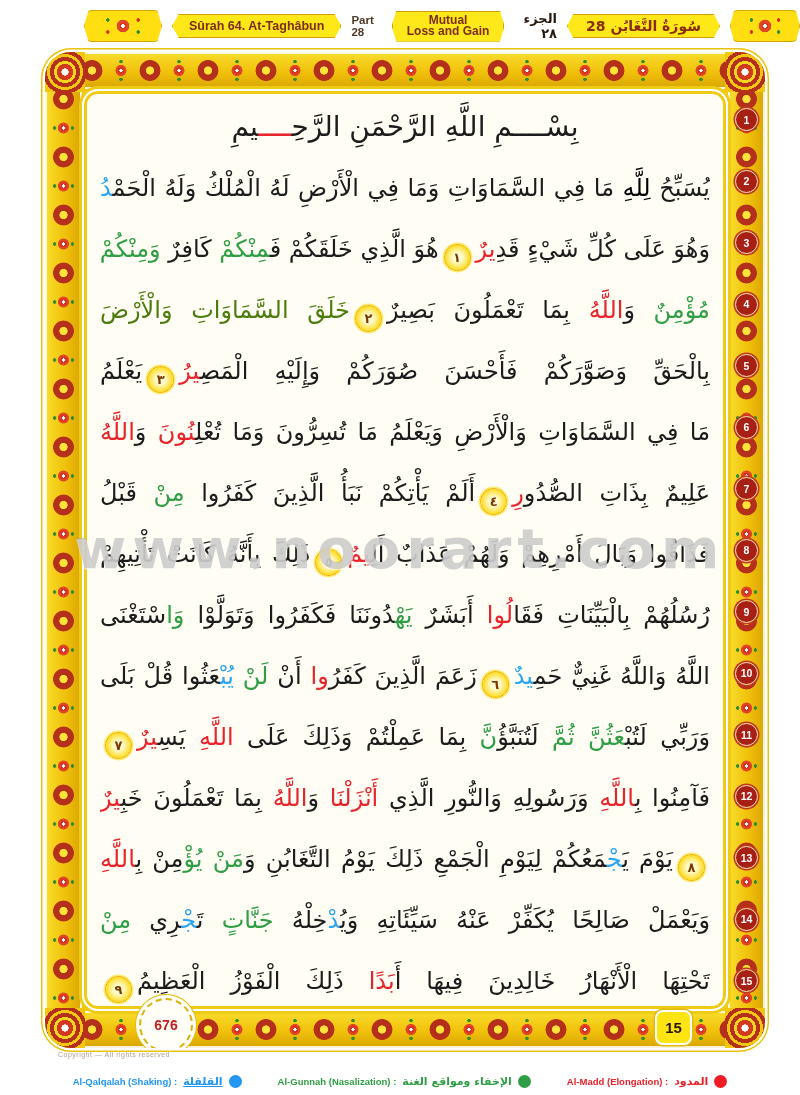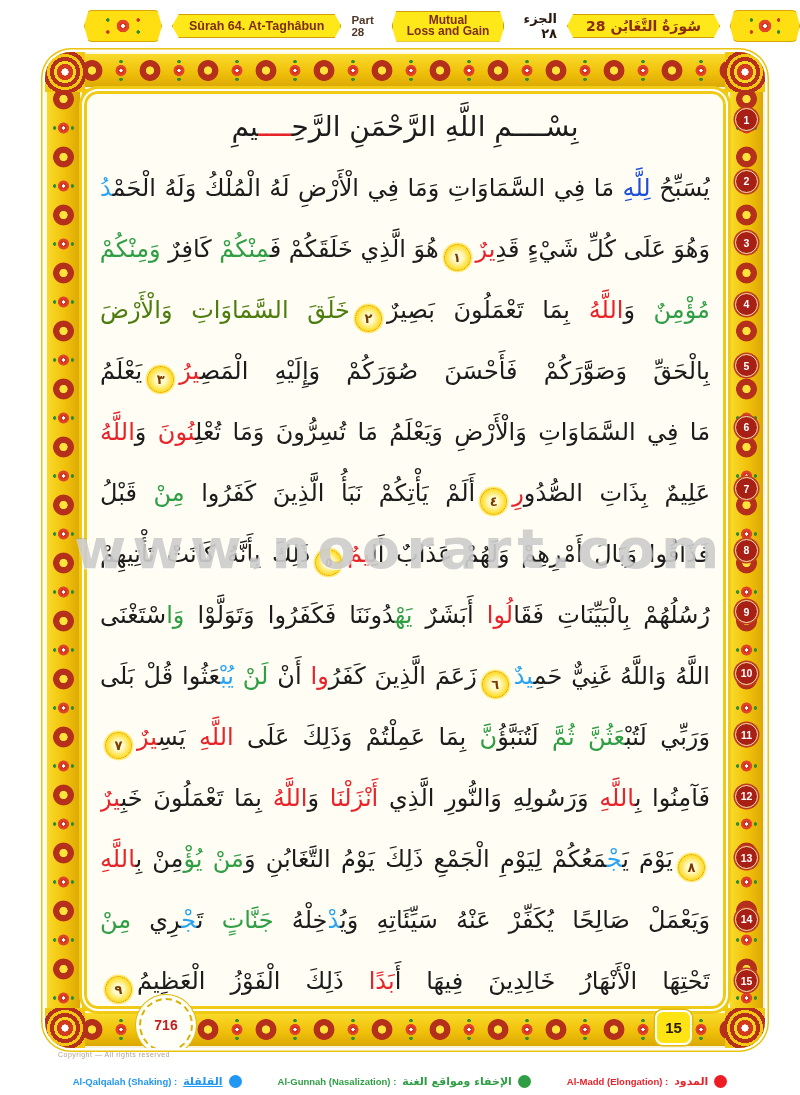--- a/index.html
+++ b/index.html
@@ -155,37 +155,37 @@
         <div class="lnum">10</div>
         <div class="lnum">11</div>
         <div class="lnum">12</div>
         <div class="lnum">13</div>
         <div class="lnum">14</div>
         <div class="lnum">15</div>
       </div>
 
     <div class="inner qtext">
       <div class="bismillah"><span style="color: rgb(28, 28, 28);">بِسْــــمِ اللَّهِ الرَّحْمَنِ الرَّحِ</span><span style="color: rgb(232, 35, 42);">ــــ</span><span style="color: rgb(28, 28, 28);">يمِ</span></div>
-      <div class="qline"><span style="color: rgb(28, 28, 28);">يُسَبِّحُ </span><span style="color: #1d4ed8;">لِلَّهِ</span><span style="color: rgb(28, 28, 28);"> مَا فِي السَّمَاوَاتِ وَمَا فِي الْأَرْضِ لَهُ الْمُلْكُ وَلَهُ الْحَمْ</span><span style="color: rgb(41, 163, 243);">دُ</span></div>
+      <div class="qline"><span style="color: rgb(28, 28, 28);">يُسَبِّحُ </span><span style="color: #000000;">لِلَّهِ</span><span style="color: rgb(28, 28, 28);"> مَا فِي السَّمَاوَاتِ وَمَا فِي الْأَرْضِ لَهُ الْمُلْكُ وَلَهُ الْحَمْ</span><span style="color: rgb(41, 163, 243);">دُ</span></div>
       <div class="qline"><span style="color: rgb(28, 28, 28);">وَهُوَ عَلَى كُلِّ شَيْءٍ قَدِ</span><span style="color: rgb(232, 35, 42);">يرٌ</span><span class="ayah">١</span><span style="color: rgb(28, 28, 28);">هُوَ الَّذِي خَلَقَكُمْ فَ</span><span style="color: rgb(47, 158, 68);">مِنْكُمْ</span><span style="color: rgb(28, 28, 28);"> كَافِرٌ </span><span style="color: rgb(47, 158, 68);">وَمِنْكُمْ</span></div>
       <div class="qline"><span style="color: rgb(47, 158, 68);">مُؤْمِنٌ</span><span style="color: rgb(28, 28, 28);"> وَ</span><span style="color: rgb(232, 35, 42);">اللَّهُ</span><span style="color: rgb(28, 28, 28);"> بِمَا تَعْمَلُونَ بَصِيرٌ</span><span class="ayah">٢</span><span style="color: #4d7c0f;">خَلَقَ السَّمَاوَاتِ وَالْأَرْضَ</span></div>
       <div class="qline"><span style="color: rgb(28, 28, 28);">بِالْحَقِّ وَصَوَّرَكُمْ فَأَحْسَنَ صُوَرَكُمْ وَإِلَيْهِ الْمَصِ</span><span style="color: rgb(232, 35, 42);">يرُ</span><span class="ayah">٣</span><span style="color: rgb(28, 28, 28);">يَعْلَمُ</span></div>
       <div class="qline"><span style="color: rgb(28, 28, 28);">مَا فِي السَّمَاوَاتِ وَالْأَرْضِ وَيَعْلَمُ مَا تُسِرُّونَ وَمَا تُعْلِ</span><span style="color: rgb(232, 35, 42);">نُونَ</span><span style="color: rgb(28, 28, 28);"> وَ</span><span style="color: rgb(232, 35, 42);">اللَّهُ</span></div>
       <div class="qline"><span style="color: rgb(28, 28, 28);">عَلِيمٌ بِذَاتِ الصُّدُو</span><span style="color: rgb(232, 35, 42);">رِ</span><span class="ayah">٤</span><span style="color: rgb(28, 28, 28);">أَلَمْ يَأْتِكُمْ نَبَأُ الَّذِينَ كَفَرُوا </span><span style="color: rgb(47, 158, 68);">مِنْ</span><span style="color: rgb(28, 28, 28);"> قَبْلُ</span></div>
       <div class="qline"><span style="color: rgb(28, 28, 28);">فَذَاقُوا وَبَالَ أَمْرِهِمْ وَلَهُمْ عَذَابٌ أَلِ</span><span style="color: rgb(232, 35, 42);">يمٌ</span><span class="ayah">٥</span><span style="color: rgb(28, 28, 28);">ذَلِكَ بِأَنَّهُ كَانَتْ تَأْتِيهِمْ</span></div>
       <div class="qline"><span style="color: rgb(28, 28, 28);">رُسُلُهُمْ بِالْبَيِّنَاتِ فَقَا</span><span style="color: rgb(232, 35, 42);">لُوا</span><span style="color: rgb(28, 28, 28);"> أَبَشَرٌ </span><span style="color: rgb(47, 158, 68);">يَهْ</span><span style="color: rgb(28, 28, 28);">دُونَنَا فَكَفَرُوا وَتَوَلَّوْا </span><span style="color: rgb(47, 158, 68);">وَا</span><span style="color: rgb(28, 28, 28);">سْتَغْنَى</span></div>
       <div class="qline"><span style="color: rgb(28, 28, 28);">اللَّهُ وَاللَّهُ غَنِيٌّ حَمِ</span><span style="color: rgb(41, 163, 243);">يدٌ</span><span class="ayah">٦</span><span style="color: rgb(28, 28, 28);">زَعَمَ الَّذِينَ كَفَرُ</span><span style="color: rgb(232, 35, 42);">وا</span><span style="color: rgb(28, 28, 28);"> أَنْ </span><span style="color: rgb(47, 158, 68);">لَنْ</span><span style="color: rgb(41, 163, 243);"> يُبْ</span><span style="color: rgb(28, 28, 28);">عَثُوا قُلْ بَلَى</span></div>
       <div class="qline"><span style="color: rgb(28, 28, 28);">وَرَبِّي لَتُبْ</span><span style="color: rgb(47, 158, 68);">عَثُنَّ</span><span style="color: rgb(47, 158, 68);"> ثُمَّ</span><span style="color: rgb(28, 28, 28);"> لَتُنَبَّؤُ</span><span style="color: rgb(47, 158, 68);">نَّ</span><span style="color: rgb(28, 28, 28);"> بِمَا عَمِلْتُمْ وَذَلِكَ عَلَى </span><span style="color: rgb(232, 35, 42);">اللَّهِ</span><span style="color: rgb(28, 28, 28);"> يَسِ</span><span style="color: rgb(232, 35, 42);">يرٌ</span><span class="ayah">٧</span></div>
       <div class="qline"><span style="color: rgb(28, 28, 28);">فَآمِنُوا بِ</span><span style="color: rgb(232, 35, 42);">اللَّهِ</span><span style="color: rgb(28, 28, 28);"> وَرَسُولِهِ وَالنُّورِ الَّذِي </span><span style="color: rgb(232, 35, 42);">أَنْزَلْنَا</span><span style="color: rgb(28, 28, 28);"> وَ</span><span style="color: rgb(232, 35, 42);">اللَّهُ</span><span style="color: rgb(28, 28, 28);"> بِمَا تَعْمَلُونَ خَبِ</span><span style="color: rgb(232, 35, 42);">يرٌ</span></div>
       <div class="qline"><span class="ayah">٨</span><span style="color: rgb(28, 28, 28);">يَوْمَ يَ</span><span style="color: rgb(41, 163, 243);">جْ</span><span style="color: rgb(28, 28, 28);">مَعُكُمْ لِيَوْمِ الْجَمْعِ ذَلِكَ يَوْمُ التَّغَابُنِ وَ</span><span style="color: rgb(47, 158, 68);">مَنْ يُؤْ</span><span style="color: rgb(28, 28, 28);">مِنْ بِ</span><span style="color: rgb(232, 35, 42);">اللَّهِ</span></div>
       <div class="qline"><span style="color: rgb(28, 28, 28);">وَيَعْمَلْ صَالِحًا يُكَفِّرْ عَنْهُ سَيِّئَاتِهِ وَيُ</span><span style="color: rgb(41, 163, 243);">دْ</span><span style="color: rgb(28, 28, 28);">خِلْهُ </span><span style="color: rgb(47, 158, 68);">جَنَّاتٍ</span><span style="color: rgb(28, 28, 28);"> تَ</span><span style="color: rgb(41, 163, 243);">جْ</span><span style="color: rgb(28, 28, 28);">رِي </span><span style="color: rgb(47, 158, 68);">مِنْ</span></div>
       <div class="qline"><span style="color: rgb(28, 28, 28);">تَحْتِهَا الْأَنْهَارُ خَالِدِينَ فِيهَا أَ</span><span style="color: rgb(232, 35, 42);">بَدًا</span><span style="color: rgb(28, 28, 28);"> ذَلِكَ الْفَوْزُ الْعَظِيمُ</span><span class="ayah">٩</span></div>
     </div>
 
-    <div class="badge-556">716</div>
+    <div class="badge-556">676</div>
     <div class="badge-15">15</div>
   </div>
 
   <div class="watermark">www.noorart.com</div>
 
   <div class="copyright">Copyright — All rights reserved</div>
   <div class="legend">
     <div class="leg-item">
       <span class="leg-en t-blue">Al-Qalqalah (Shaking) :</span>
       <span class="leg-ar t-blue u">القلقلة</span>

